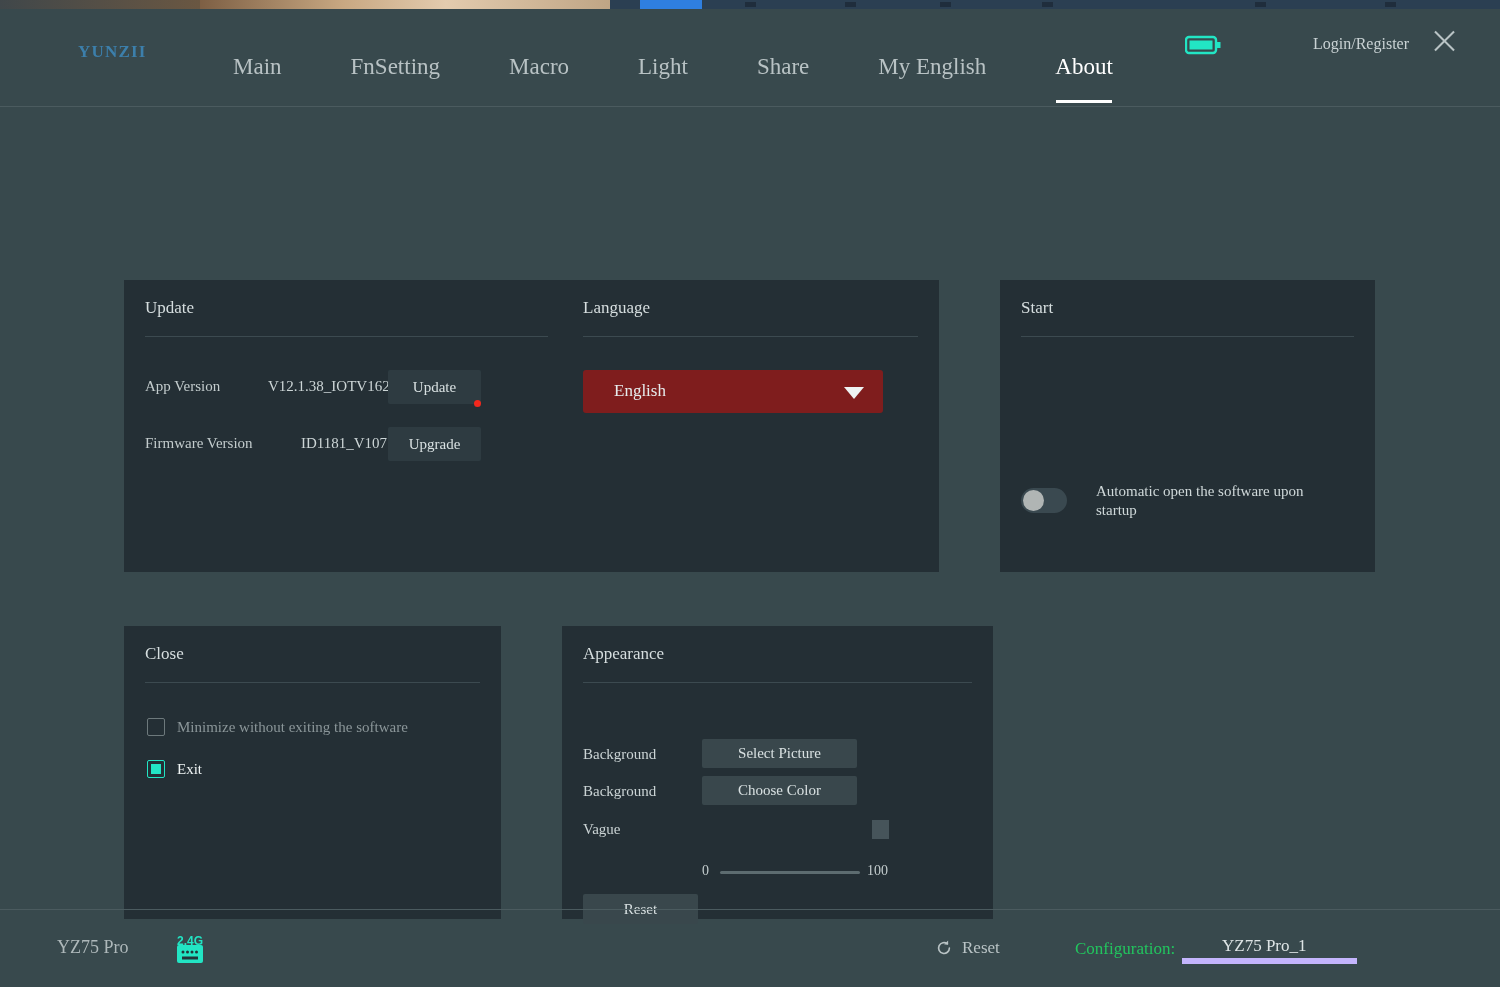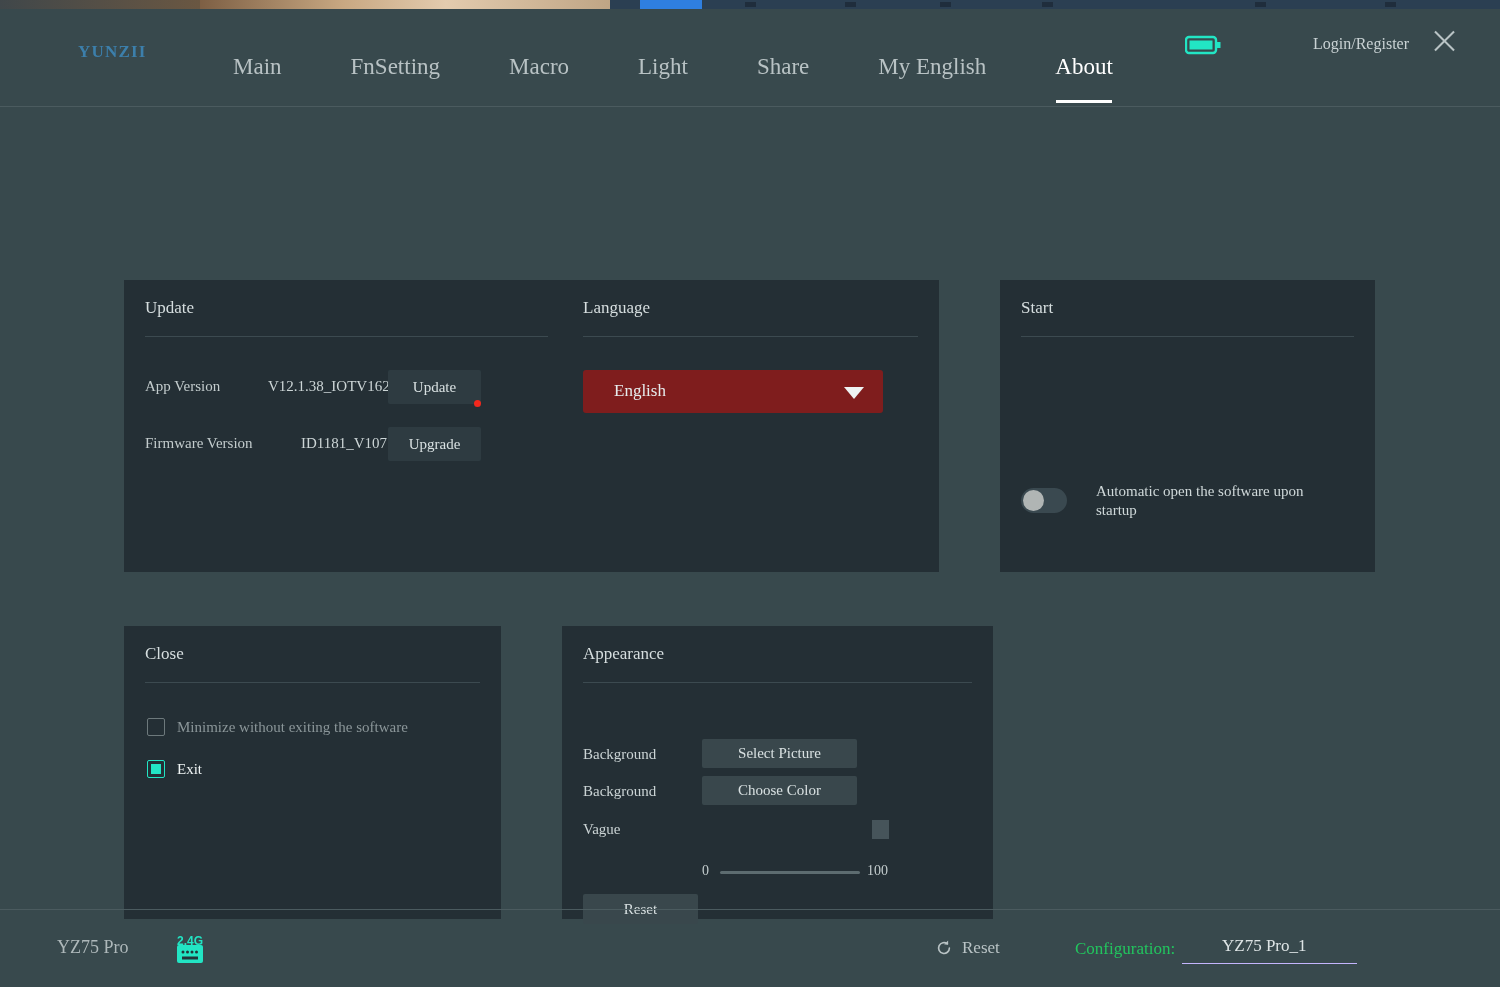--- a/index.html
+++ b/index.html
@@ -338,21 +338,21 @@
   #footer-reset-label { font-size: 17px; color: #b9c3c5; }
   #config-label {
     position: absolute;
     left: 1075px; top: 29px;
     font-size: 17px; color: #22c55e;
   }
   #config-field {
     position: absolute;
     left: 1182px; top: 24px;
     width: 175px; height: 30px;
-    border-bottom: 1px solid #c4b5fd;
+    border-bottom: 6px solid #c4b5fd;
     cursor: text;
     text-align: center;
   }
   #config-value {
     position: absolute;
     left: 40px; top: 2px;
     font-size: 17px; color: #dde4e5;
   }
 </style>
 </head>

